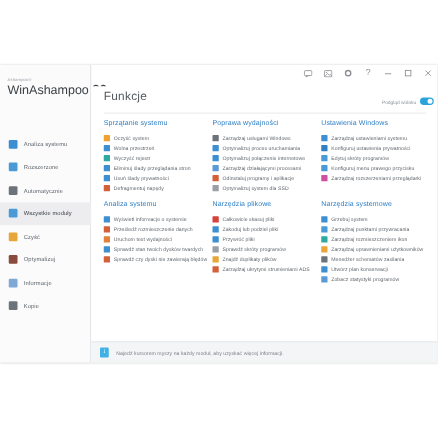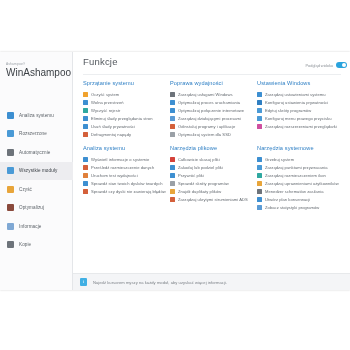--- a/index.html
+++ b/index.html
@@ -102,21 +102,21 @@
     font-size: 4.6px;
     color: #5d6369;
     white-space: nowrap;
     letter-spacing: 0.1px;
   }
   .nav-item.active .nav-label { color: #3b4046; }
 
   
   .content {
     position: absolute;
-    left: 73px; top: 1px;
+    left: 73px; top: 17px;
     width: 277px; height: 221px;
     background: #ffffff;
   }
   .page-title {
     position: absolute;
     left: 10px; top: 3px;
     font-size: 9.5px;
     color: #54595f;
     letter-spacing: 0.2px;
   }

